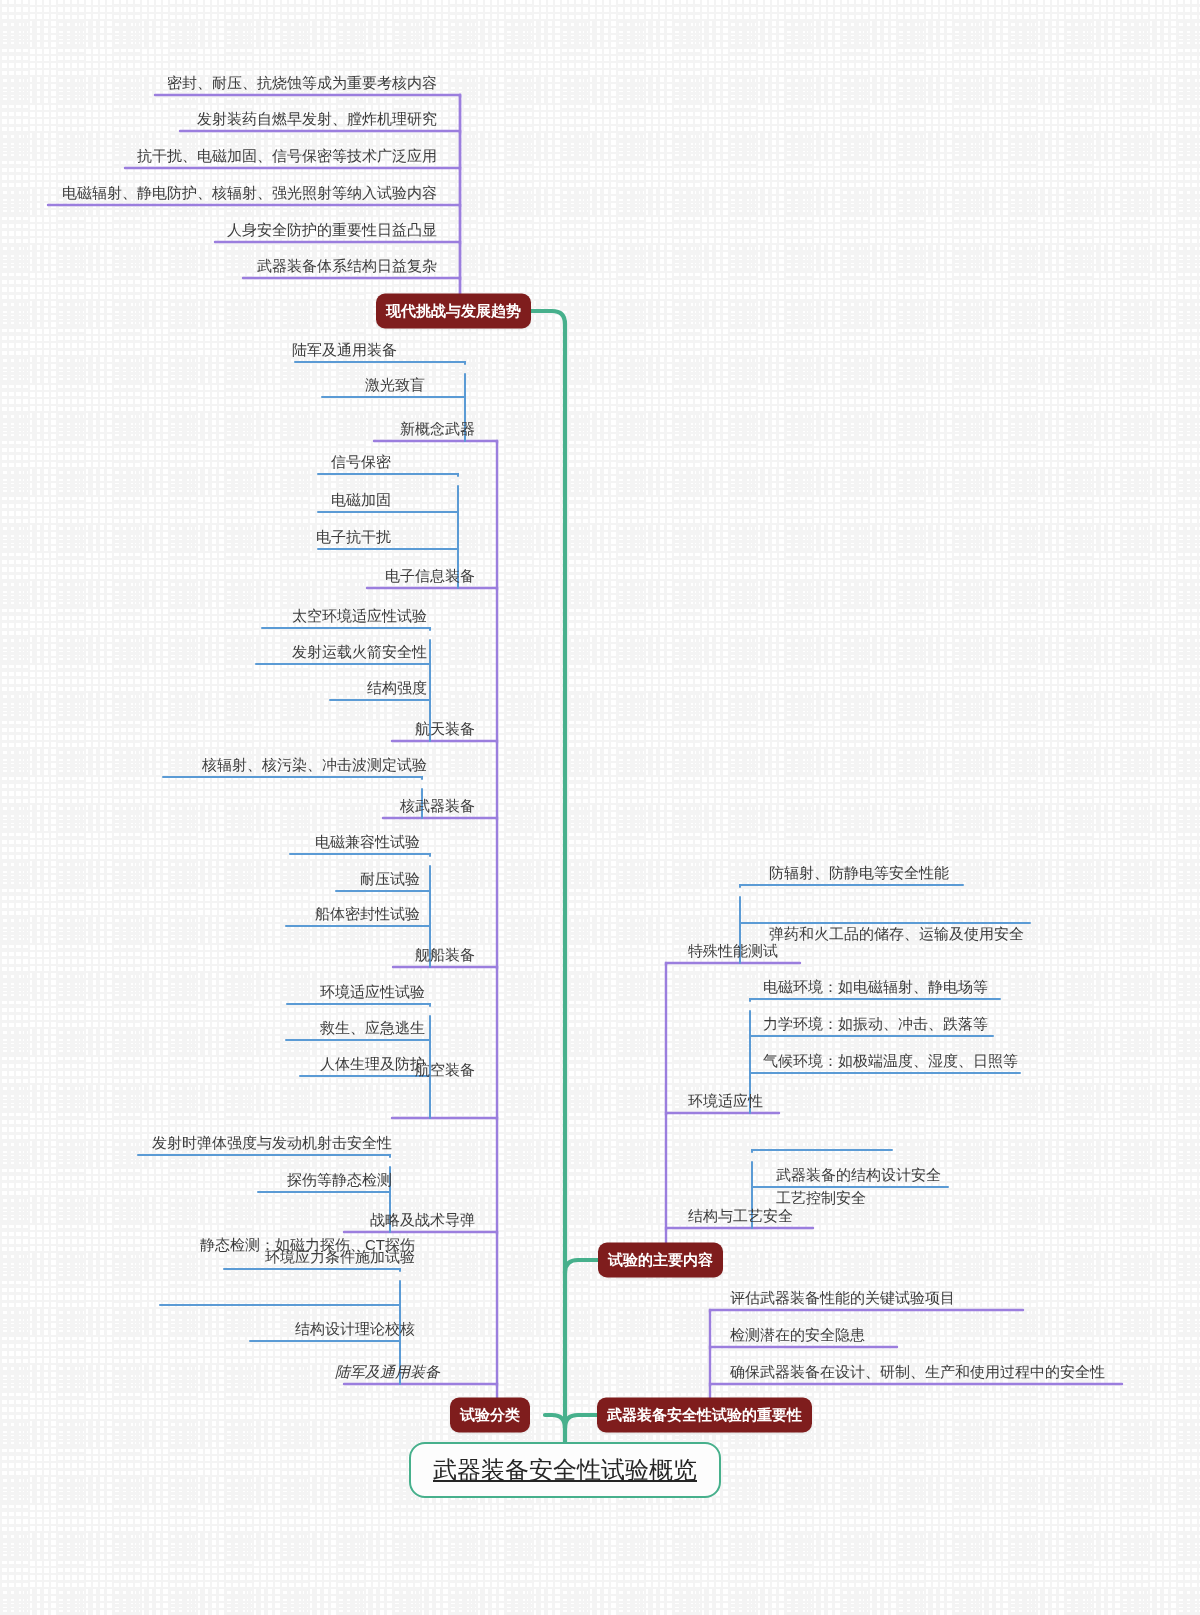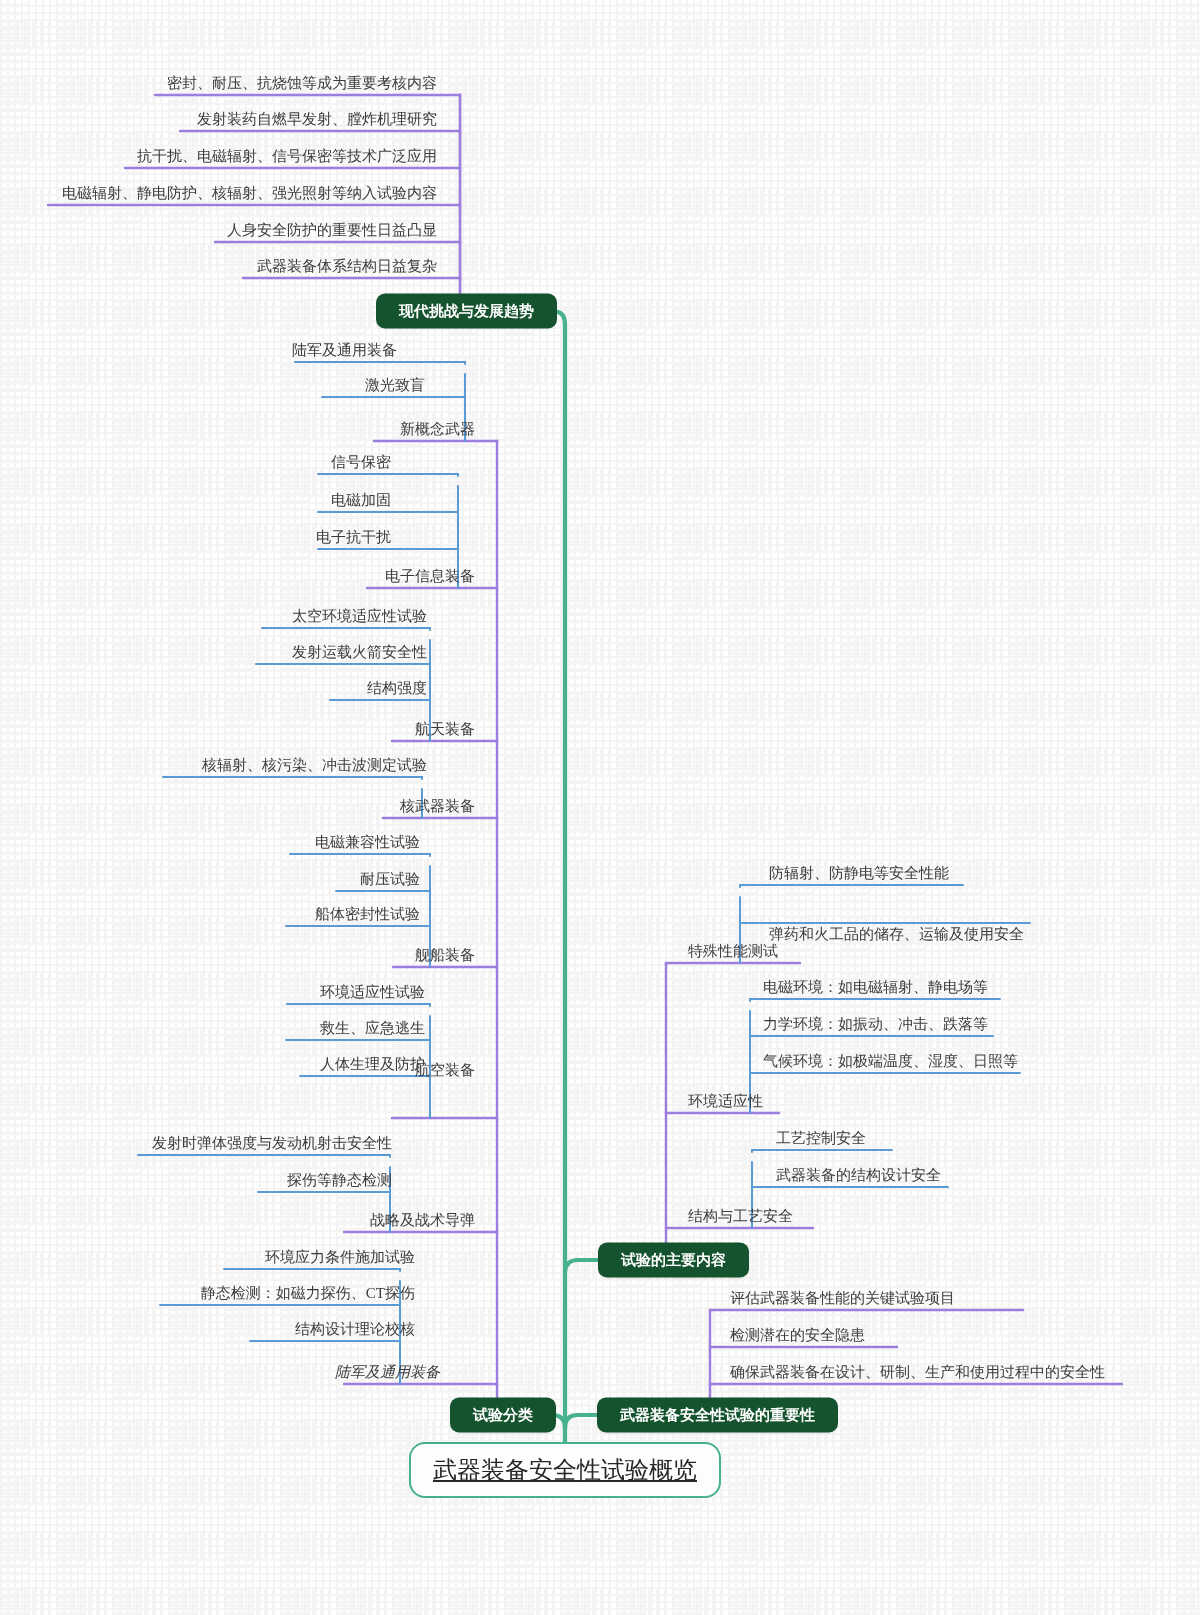--- a/index.html
+++ b/index.html
@@ -34,22 +34,22 @@
   
   .t{
     font-size:15px;color:#3b3b3b;line-height:1.2;
     transform:translateY(-50%);
   }
   .t.r{ }           
   .t.e{ }           
 
   
   .pill{
-    background:#14532d;color:#ffffff;border-radius:9px;
-    font-size:15px;font-weight:bold;padding:8px 23px;
+    background:#7f1d1d;color:#ffffff;border-radius:9px;
+    font-size:15px;font-weight:bold;padding:8px 10px;
     transform:translateY(-50%);
     box-shadow:0 1px 2px rgba(0,0,0,.06);
   }
   
   .root{
     border:2px solid #47b08c;background:#fdfdfd;color:#262626;
     border-radius:16px;font-size:24px;padding:10px 22px;
     transform:translate(-50%,-50%);
     text-decoration:underline;
   }
@@ -145,21 +145,21 @@
     <path d="M752 1189 L752 1187 Q752 1187 764 1187 L948 1187" fill="none" stroke="#5b9bd5" stroke-width="2" stroke-linecap="round"></path>
     <path d="M710 1403 L710 1310" fill="none" stroke="#9b7ede" stroke-width="2.4" stroke-linecap="round"></path>
     <path d="M710 1403 Q710 1415 722 1415 L724 1415" fill="none" stroke="#9b7ede" stroke-width="2.4" stroke-linecap="round"></path>
     <path d="M710 1312 L710 1310 Q710 1310 722 1310 L1023 1310" fill="none" stroke="#9b7ede" stroke-width="2.4" stroke-linecap="round"></path>
     <path d="M710 1349 L710 1347 Q710 1347 722 1347 L897 1347" fill="none" stroke="#9b7ede" stroke-width="2.4" stroke-linecap="round"></path>
     <path d="M710 1386 L710 1384 Q710 1384 722 1384 L1122 1384" fill="none" stroke="#9b7ede" stroke-width="2.4" stroke-linecap="round"></path>
   </svg>
 
 <div class="node t e" style="right:763px;top:83px;">密封、耐压、抗烧蚀等成为重要考核内容</div>
 <div class="node t e" style="right:763px;top:119px;margin-left:8px;">发射装药自燃早发射、膛炸机理研究</div>
-<div class="node t e" style="right:763px;top:156px;">抗干扰、电磁辐射、信号保密等技术广泛应用</div>
+<div class="node t e" style="right:763px;top:156px;">抗干扰、电磁加固、信号保密等技术广泛应用</div>
 <div class="node t e" style="right:763px;top:193px;">电磁辐射、静电防护、核辐射、强光照射等纳入试验内容</div>
 <div class="node t e" style="right:763px;top:230px;">人身安全防护的重要性日益凸显</div>
 <div class="node t e" style="right:763px;top:266px;">武器装备体系结构日益复杂</div>
 <div class="node pill" style="left:376px;top:311px;">现代挑战与发展趋势</div>
 
 <div class="node t e" style="right:803px;top:350px;">陆军及通用装备</div>
 <div class="node t e" style="right:775px;top:385px;">激光致盲</div>
 <div class="node t e" style="right:725px;top:429px;">新概念武器</div>
 
 <div class="node t e" style="right:809px;top:462px;">信号保密</div>
@@ -183,36 +183,36 @@
 <div class="node t e" style="right:775px;top:992px;">环境适应性试验</div>
 <div class="node t e" style="right:775px;top:1028px;">救生、应急逃生</div>
 <div class="node t e" style="right:775px;top:1064px;">人体生理及防护</div>
 <div class="node t e" style="right:725px;top:1070px;text-align:center;">航空装备</div>
 
 <div class="node t e" style="right:808px;top:1143px;">发射时弹体强度与发动机射击安全性</div>
 <div class="node t e" style="right:808px;top:1180px;">探伤等静态检测</div>
 <div class="node t e" style="right:725px;top:1220px;">战略及战术导弹</div>
 
 <div class="node t e" style="right:785px;top:1257px;">环境应力条件施加试验</div>
-<div class="node t e" style="right:785px;top:1293px;font-family:Liberation Serif, serif;">静态检测：如磁力探伤、CT探伤</div>
+<div class="node t e" style="right:785px;top:1245px;">静态检测：如磁力探伤、CT探伤</div>
 <div class="node t e" style="right:785px;top:1329px;">结构设计理论校核</div>
 <div class="node t e" style="right:760px;top:1372px;font-style:italic;">陆军及通用装备</div>
 
 <div class="node pill" style="left:450px;top:1415px;">试验分类</div>
 
 <div class="node t r" style="left:769px;top:873px;">防辐射、防静电等安全性能</div>
 <div class="node t r" style="left:769px;top:934px;">弹药和火工品的储存、运输及使用安全</div>
 <div class="node t r" style="left:688px;top:951px;">特殊性能测试</div>
 
 <div class="node t r" style="left:763px;top:987px;">电磁环境：如电磁辐射、静电场等</div>
 <div class="node t r" style="left:763px;top:1024px;">力学环境：如振动、冲击、跌落等</div>
 <div class="node t r" style="left:763px;top:1061px;">气候环境：如极端温度、湿度、日照等</div>
 <div class="node t r" style="left:688px;top:1101px;">环境适应性</div>
 
-<div class="node t r" style="left:776px;top:1138px;text-align:center;">工艺控制安全</div>
+<div class="node t r" style="left:776px;top:1198px;text-align:center;">工艺控制安全</div>
 <div class="node t r" style="left:776px;top:1175px;">武器装备的结构设计安全</div>
 <div class="node t r" style="left:688px;top:1216px;">结构与工艺安全</div>
 
 <div class="node pill" style="left:598px;top:1260px;">试验的主要内容</div>
 
 <div class="node t r" style="left:730px;top:1298px;">评估武器装备性能的关键试验项目</div>
 <div class="node t r" style="left:730px;top:1335px;">检测潜在的安全隐患</div>
 <div class="node t r" style="left:730px;top:1372px;">确保武器装备在设计、研制、生产和使用过程中的安全性</div>
 <div class="node pill" style="left:597px;top:1415px;">武器装备安全性试验的重要性</div>
 

